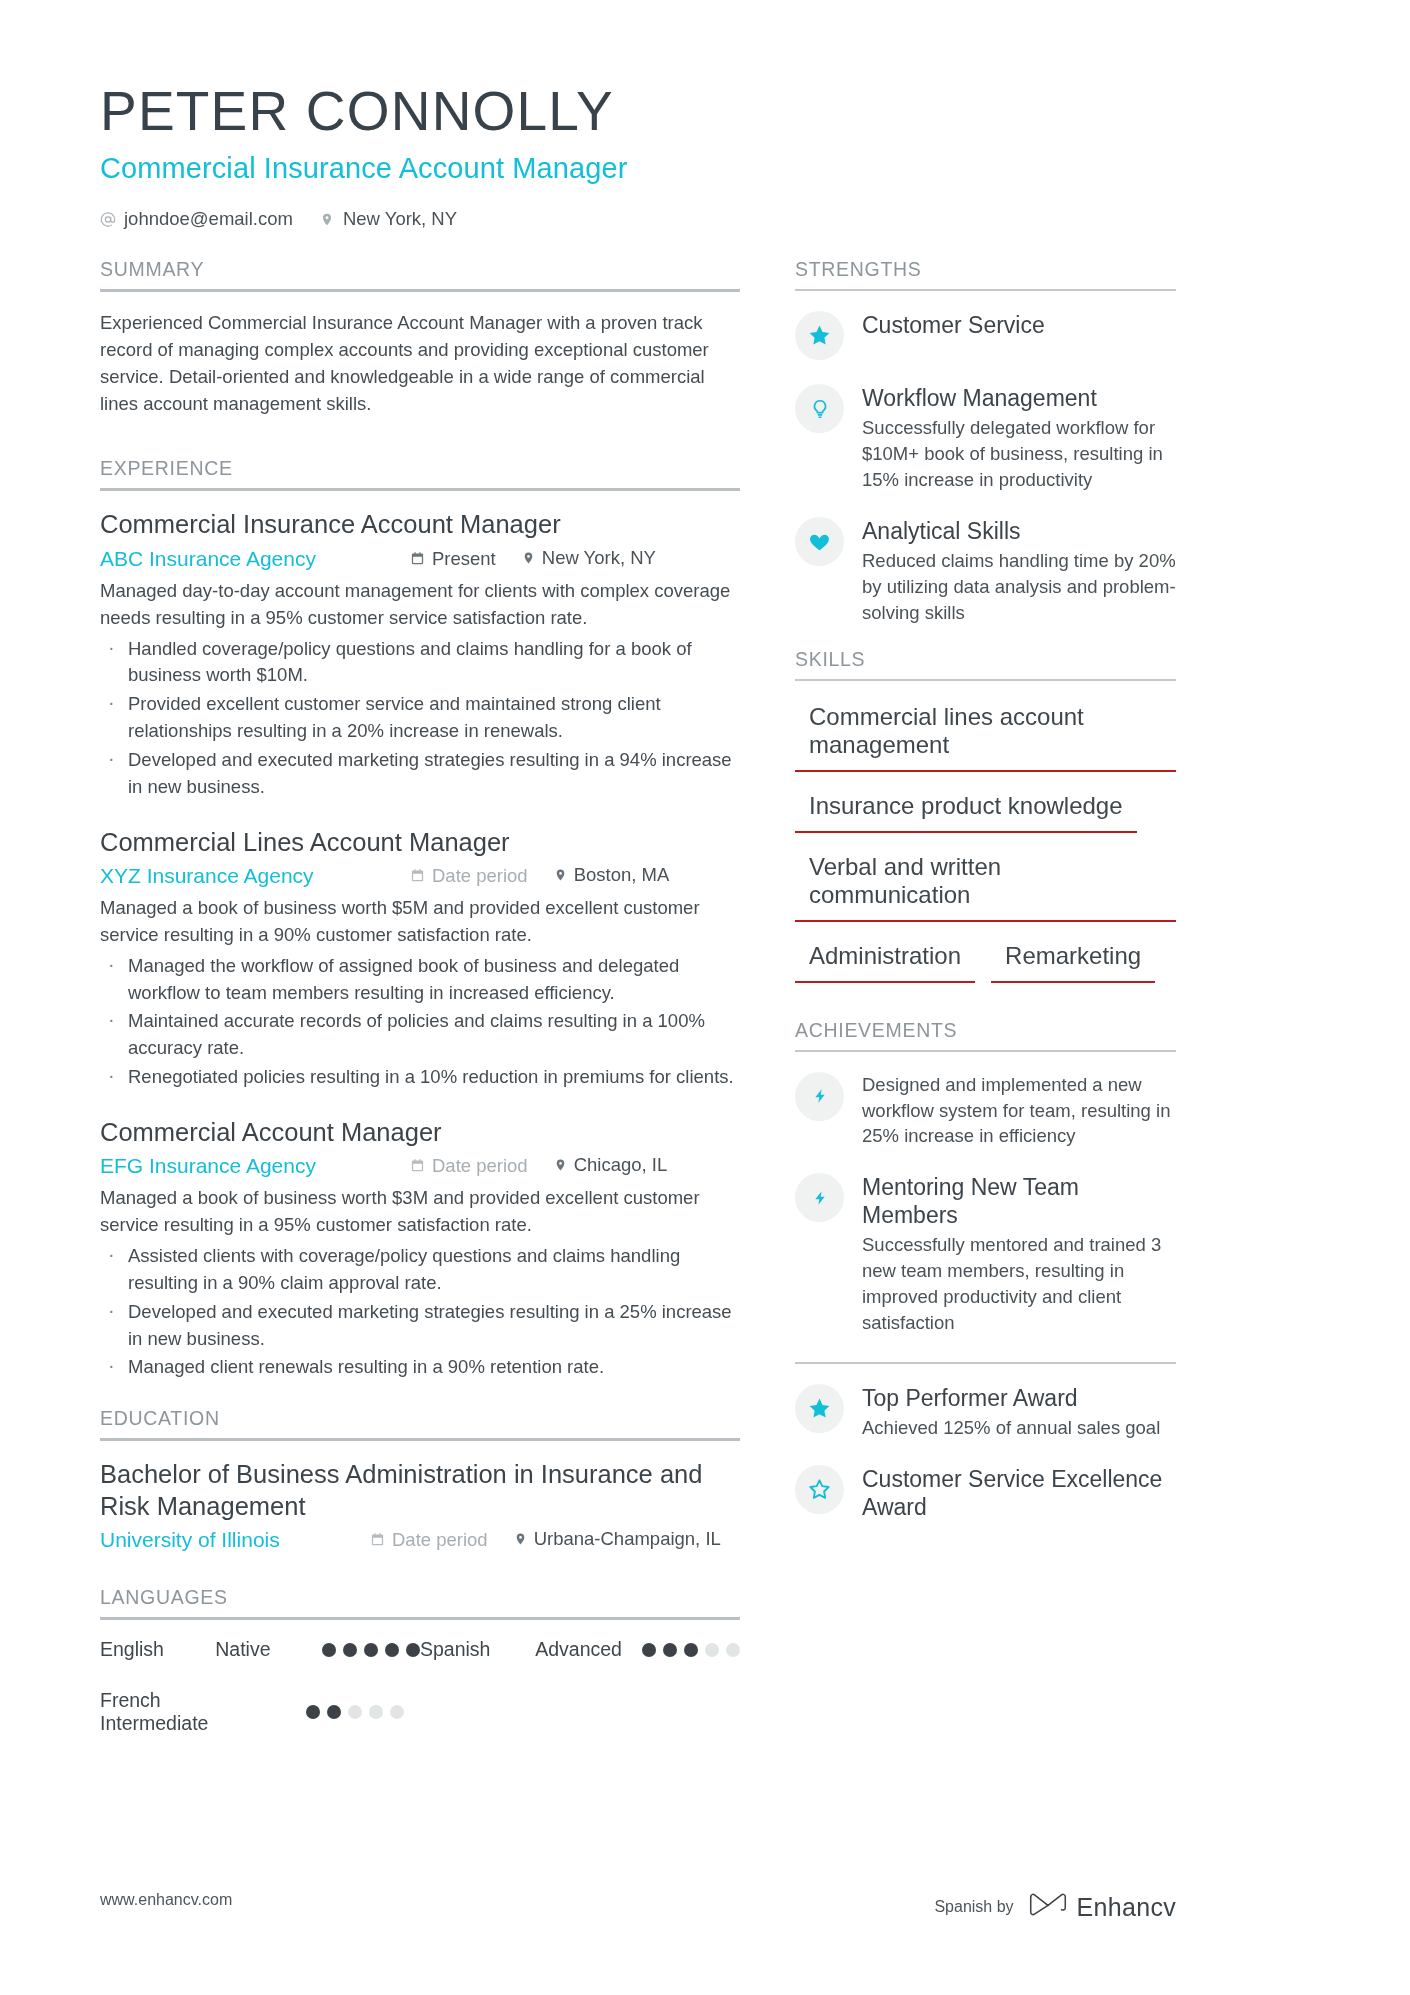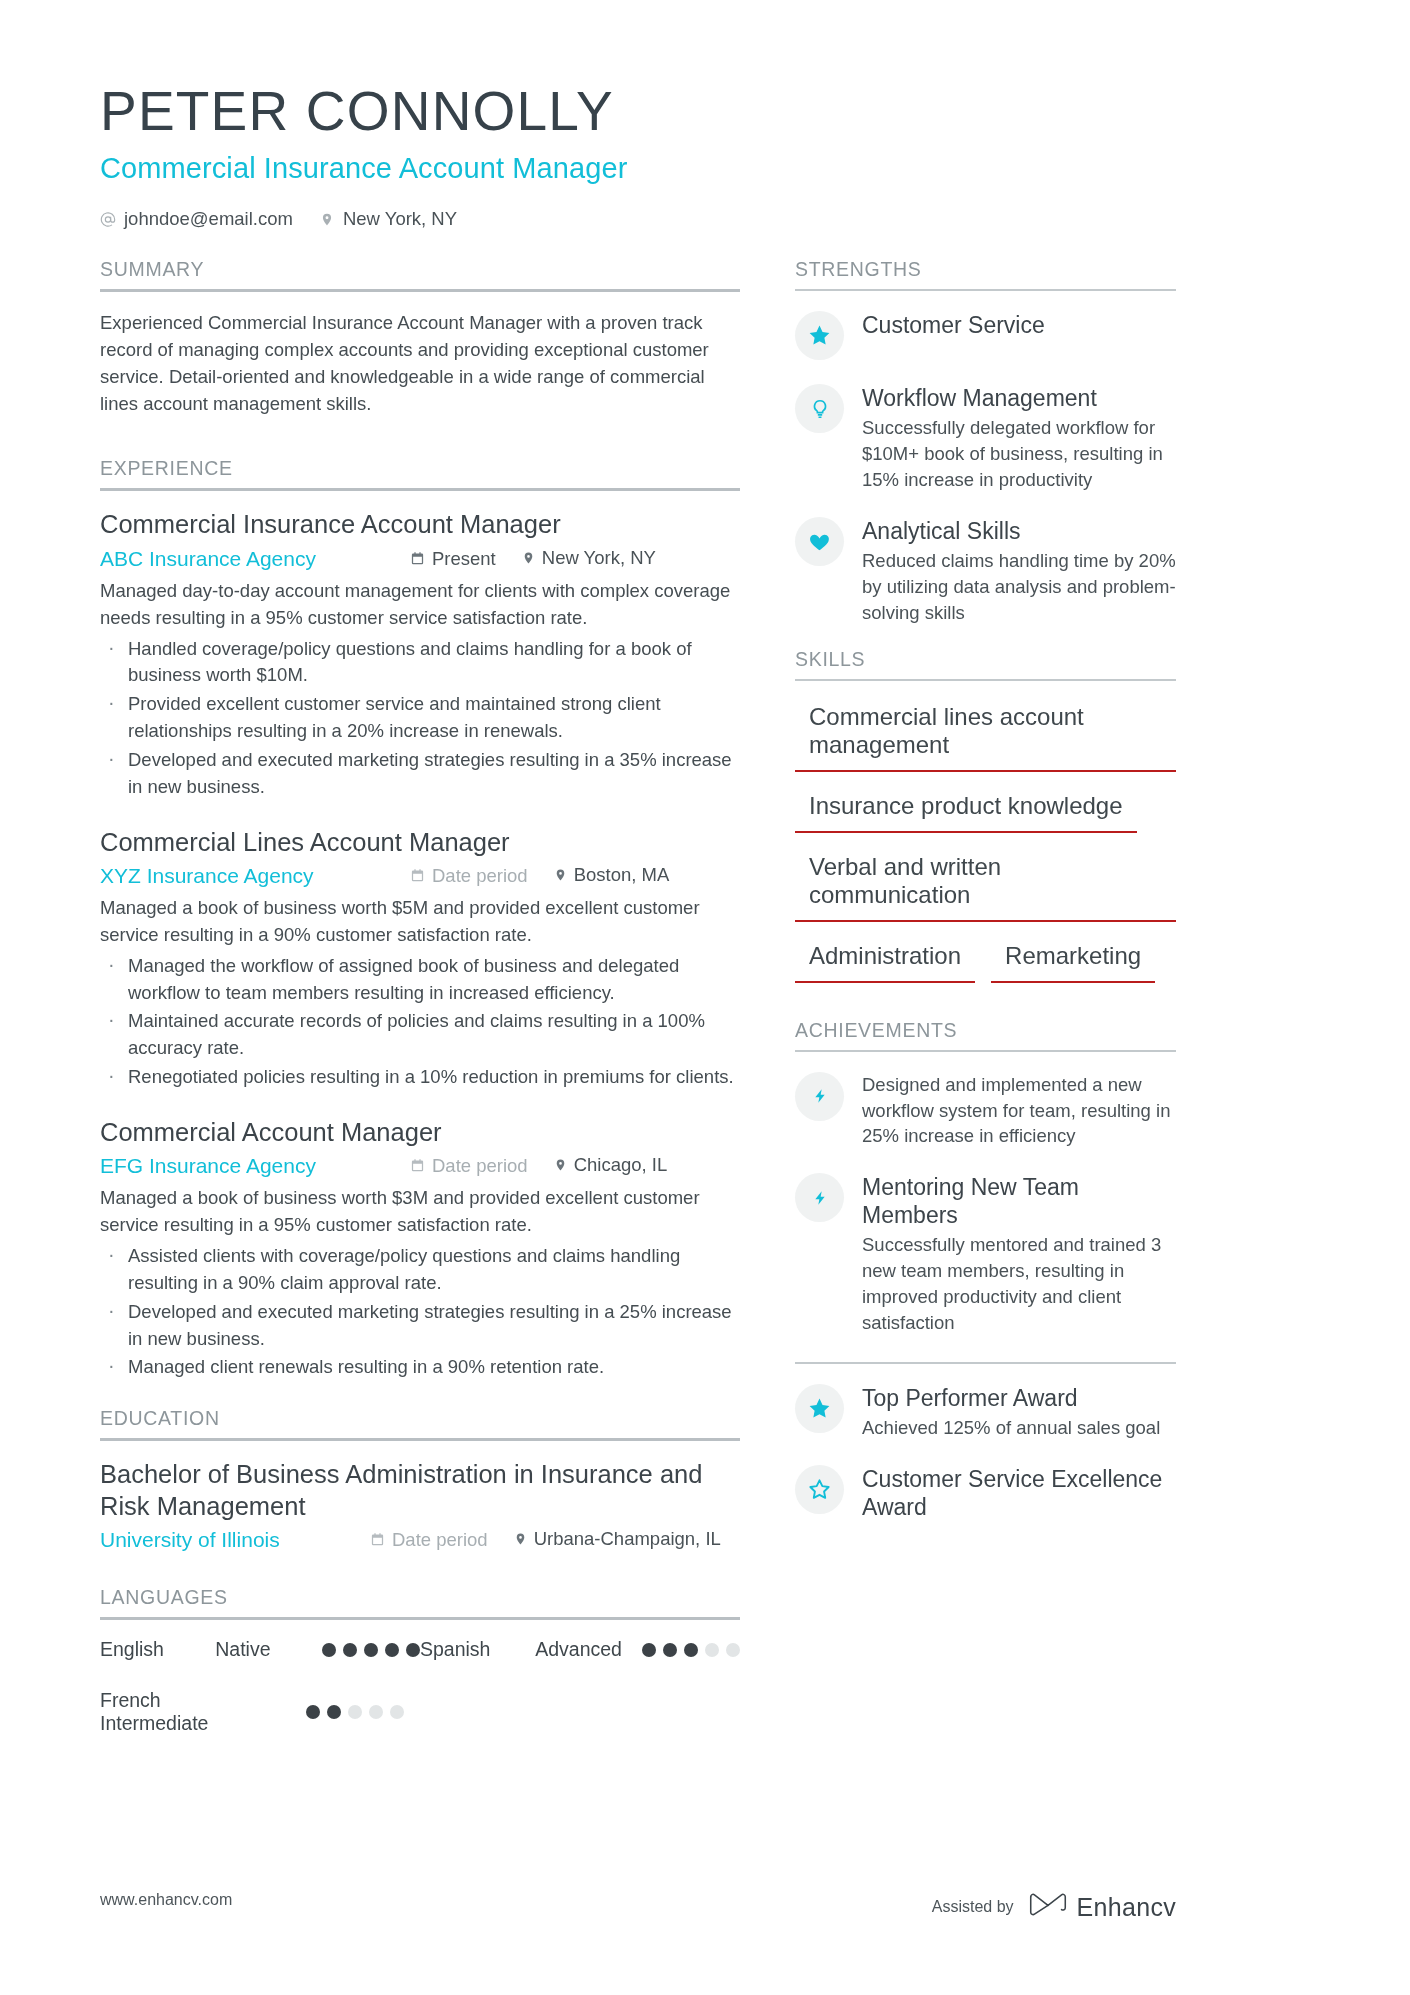--- a/index.html
+++ b/index.html
@@ -302,21 +302,21 @@
                     <path d="M12 2a7 7 0 0 0-7 7c0 5 7 13 7 13s7-8 7-13a7 7 0 0 0-7-7zm0 9.5A2.5 2.5 0 1 1 12 6.5a2.5 2.5 0 0 1 0 5z"></path>
                   </svg>
               </span>
               <span>New York, NY</span>
             </span>
           </div>
           <div class="body-text">Managed day-to-day account management for clients with complex coverage needs resulting in a 95% customer service satisfaction rate.</div>
           <ul class="bullets">
             <li>Handled coverage/policy questions and claims handling for a book of business worth $10M.</li>
             <li>Provided excellent customer service and maintained strong client relationships resulting in a 20% increase in renewals.</li>
-            <li>Developed and executed marketing strategies resulting in a 35% increase in new business.</li>
+            <li>Developed and executed marketing strategies resulting in a 94% increase in new business.</li>
           </ul>
         </div>
 
         <div class="entry">
           <div class="entry-title">Commercial Lines Account Manager</div>
           <div class="entry-meta">
             <span class="entry-org">XYZ Insurance Agency</span>
             <span class="meta-chunk muted">
               <span class="ico">
                 <svg width="15" height="15" viewBox="0 0 24 24" fill="currentColor">
@@ -570,21 +570,21 @@
           </div>
         </div>
       </div>
 
     </div>
   </div>
 
   <div class="footer">
     <div class="footer-url">www.enhancv.com</div>
     <div class="footer-right">
-      <span class="powered">Assisted by</span>
+      <span class="powered">Spanish by</span>
       <span class="brand">
         <span>
           <svg width="40" height="26" viewBox="0 0 44 28" fill="none" stroke="#3c444a" stroke-width="1.7" stroke-linejoin="round" stroke-linecap="round">
             <path d="M3 6c0-2.2 2.4-3.4 4.1-2.1L22 15.5 36.9 3.9C38.6 2.6 41 3.8 41 6v12c0 2.2-2.4 3.4-4.1 2.1"></path>
             <path d="M22 15.5L7.1 25.1C5.4 26.4 3 25.2 3 23V6"></path>
           </svg>
         </span>
         <span>Enhancv</span>
       </span>
     </div>

